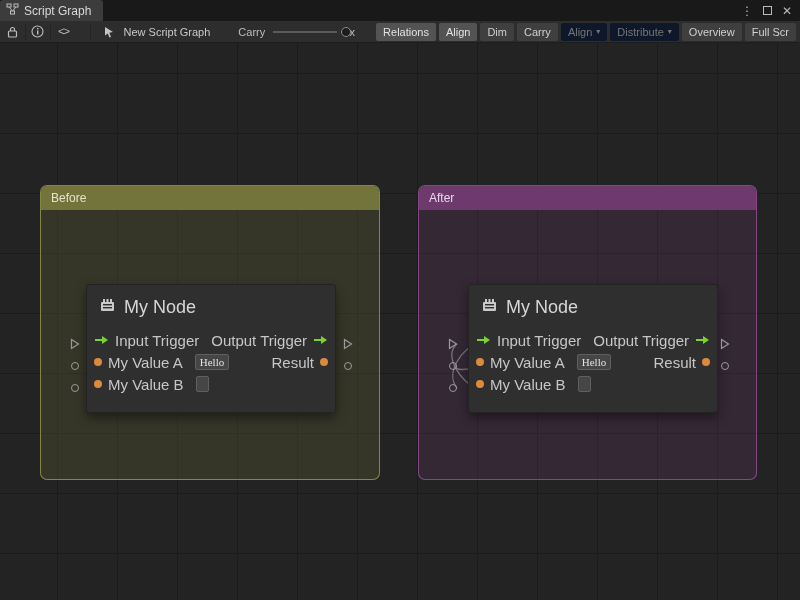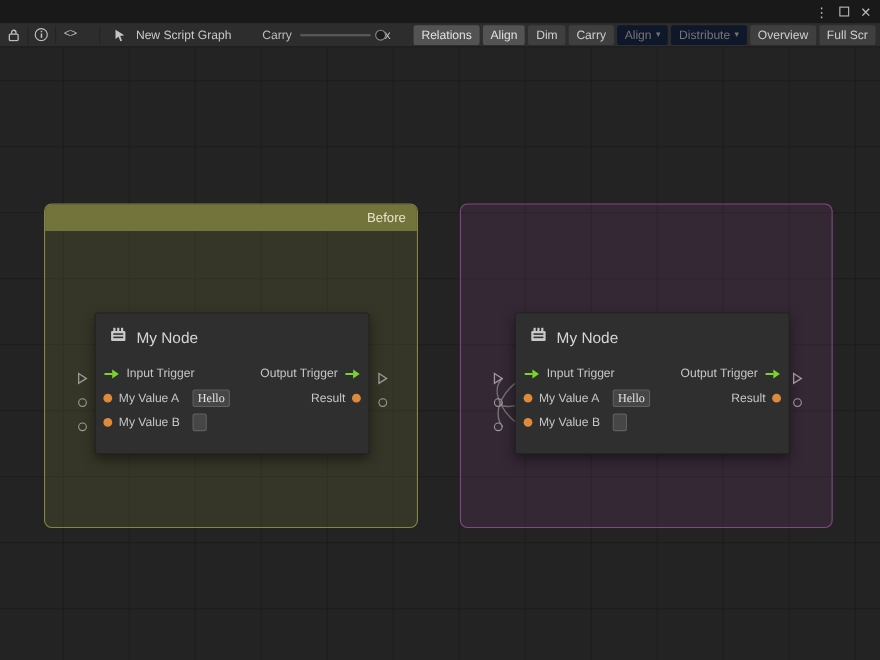--- a/index.html
+++ b/index.html
@@ -48,33 +48,33 @@
             background-size:60px 60px; background-position:-3px 30px; }
 
   
   .group { position:absolute; top:142px; height:295px; border-radius:7px; }
   .group.before { left:40px; width:340px; background:rgba(145,145,65,0.18);
                   border:1px solid rgba(175,175,90,0.65); }
   .group.after  { left:418px; width:339px; background:rgba(150,70,150,0.16);
                   border:1px solid rgba(185,95,185,0.60); }
   .ghead { height:24px; border-radius:6px 6px 0 0; display:flex; align-items:center;
            padding:0 10px; font-size:12px; }
-  .group.before .ghead { background:#73733c; color:#e4e4cc;justify-content:flex-end; }
+  .group.before .ghead { background:#73733c; color:#e4e4cc; }
   .group.after  .ghead { background:#6e3a6e; color:#ecd6ec; }
 
   
   .node { position:absolute; top:98px; width:250px; height:129px; background:#2f2f2f;
           border:1px solid #232323; border-radius:3px;
           box-shadow:0 5px 12px rgba(0,0,0,0.45); }
   .group.before .node { left:45px; }
   .group.after  .node { left:49px; }
   .nhead { height:44px; display:flex; align-items:center; gap:8px; padding:0 12px; }
-  .ntitle { font-size:14px; color:#d6d6d6; }
+  .ntitle { font-size:18px; color:#d6d6d6; }
   .nrow { height:22px; display:flex; align-items:center; padding:0 7px; gap:6px; }
-  .plabel { font-size:11px; color:#c6c6c6; white-space:nowrap; }
+  .plabel { font-size:15px; color:#c6c6c6; white-space:nowrap; }
   .spacer { flex:1; }
   .odot { width:8px; height:8px; border-radius:50%; background:#dd8a3c; flex:0 0 auto; }
   .garrow { display:flex; align-items:center; flex:0 0 auto; }
   .field { margin-left:6px; min-width:34px; height:16px; background:#464646;
            border:1px solid #5f5f5f; border-radius:2px; font-size:11px; color:#e2e2e2;
            padding:1px 4px; line-height:13px;font-family:Liberation Serif, serif; }
   .field.small { min-width:12px; width:13px; padding:1px 2px; }
 
   
   .oport { position:absolute; }
@@ -87,20 +87,31 @@
   .rp-c1  { right:27px; top:176px; }
 
   .wires { position:absolute; inset:0; pointer-events:none; }
 </style>
 </head>
 <body>
 
 <div class="screen">
 
   <div class="tabbar">
+    <div class="tab">
+      <span>
+        <svg width="13" height="12" viewBox="0 0 13 12">
+          <rect x="1" y="1" width="4" height="3" fill="none" stroke="#bdbdbd"></rect>
+          <rect x="8" y="1" width="4" height="3" fill="none" stroke="#bdbdbd"></rect>
+          <rect x="4.5" y="8" width="4" height="3" fill="none" stroke="#bdbdbd"></rect>
+          <path d="M3 4 L6.5 8 M10 4 L6.5 8" stroke="#bdbdbd" fill="none"></path>
+        </svg>
+      </span>
+      <span>Script Graph</span>
+    </div>
     <div class="winctrls">
       <span class="ctl">⋮</span>
       <span class="ctl"><span class="maxbox"></span></span>
       <span class="ctl">✕</span>
     </div>
   </div>
 
   <div class="toolbar">
     <span class="ticon">
       <svg width="11" height="12" viewBox="0 0 11 12">
@@ -216,20 +227,23 @@
       </span>
       <span class="oport ocircle rp-c1"></span>
     </div>
 
     <div class="group after">
       <svg class="wires" width="339" height="295" viewBox="0 0 339 295">
         <path d="M 38 158 C 24 170, 42 196, 58 203" fill="none" stroke="#8c8c8c" stroke-width="1.3" opacity="0.75"></path>
         <path d="M 38 202 C 26 188, 42 162, 59 158" fill="none" stroke="#8c8c8c" stroke-width="1.3" opacity="0.75"></path>
         <path d="M 38 180 C 33 185, 50 184, 58 181" fill="none" stroke="#8c8c8c" stroke-width="1.3" opacity="0.75"></path>
       </svg>
+      <div class="ghead">
+        <span>After</span>
+      </div>
 
       <div class="node">
         <div class="nhead">
           <span>
             <svg width="17" height="17" viewBox="0 0 17 17">
               <rect x="2" y="5" width="13" height="9" rx="1" fill="#c9c9c9"></rect>
               <rect x="4" y="2" width="2" height="3" fill="#c9c9c9"></rect>
               <rect x="7.5" y="2" width="2" height="3" fill="#c9c9c9"></rect>
               <rect x="11" y="2" width="2" height="3" fill="#c9c9c9"></rect>
               <rect x="4" y="7" width="9" height="1.4" fill="#2f2f2f"></rect>

